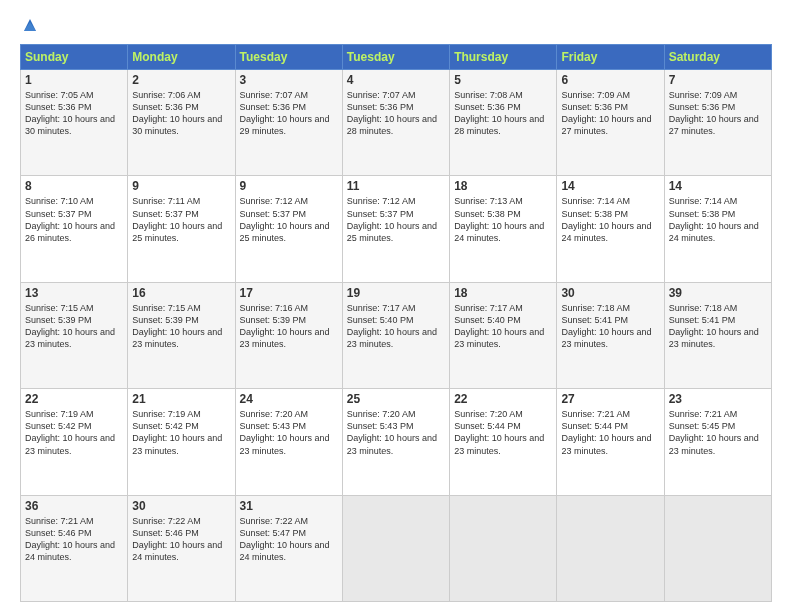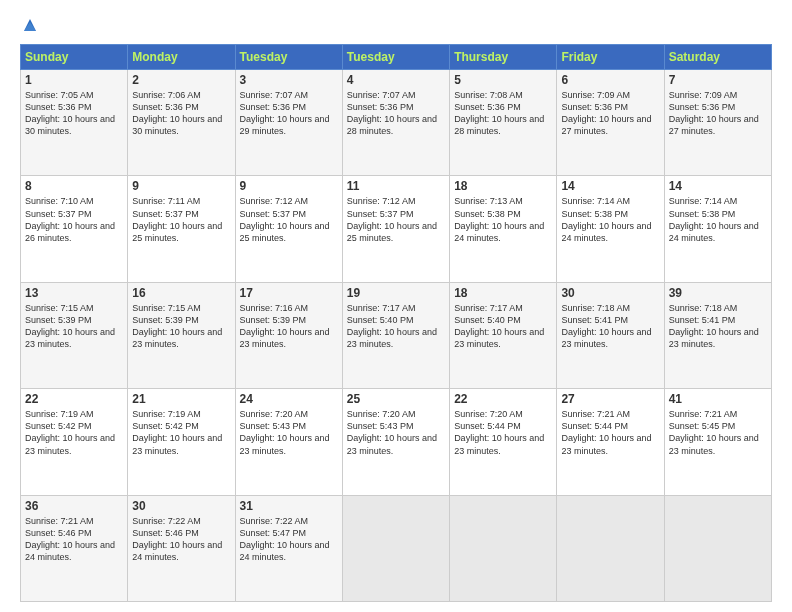--- a/index.html
+++ b/index.html
@@ -228,21 +228,21 @@
         </td>
           <td>
           <span class="day-num">22</span>
           <span class="cell-text">Sunrise: 7:20 AM<br>Sunset: 5:44 PM<br>Daylight: 10 hours and 23 minutes.</span>
         </td>
           <td>
           <span class="day-num">27</span>
           <span class="cell-text">Sunrise: 7:21 AM<br>Sunset: 5:44 PM<br>Daylight: 10 hours and 23 minutes.</span>
         </td>
           <td>
-          <span class="day-num">41</span>
+          <span class="day-num">23</span>
           <span class="cell-text">Sunrise: 7:21 AM<br>Sunset: 5:45 PM<br>Daylight: 10 hours and 23 minutes.</span>
         </td>
         </tr>
         <tr>
           <td>
           <span class="day-num">36</span>
           <span class="cell-text">Sunrise: 7:21 AM<br>Sunset: 5:46 PM<br>Daylight: 10 hours and 24 minutes.</span>
         </td>
           <td>
           <span class="day-num">30</span>

